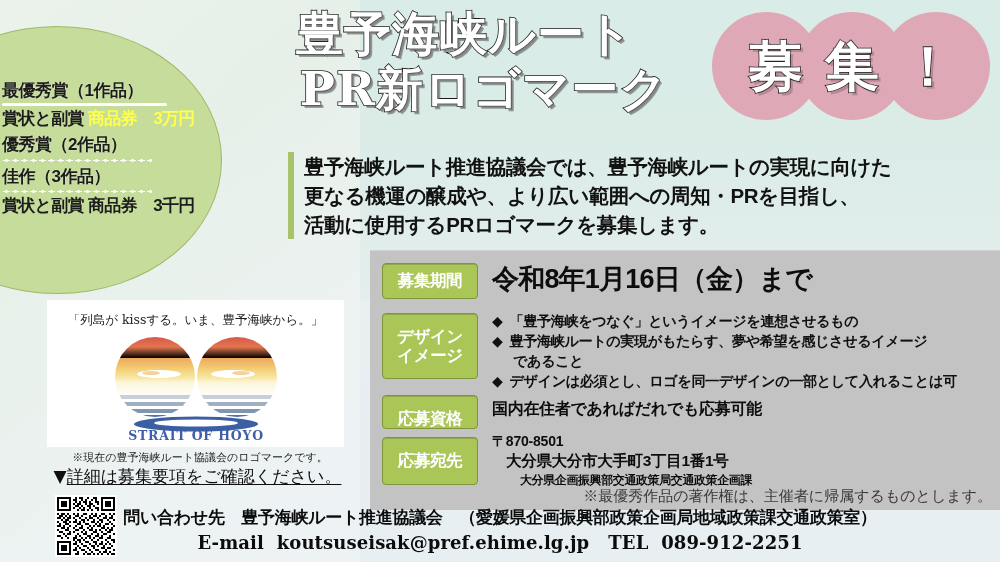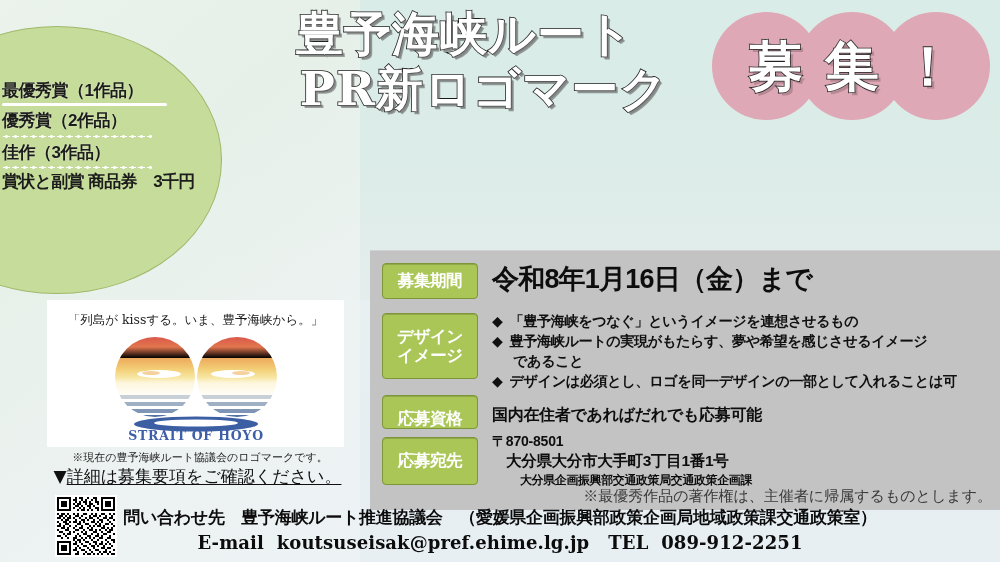--- a/index.html
+++ b/index.html
@@ -165,21 +165,21 @@
     font-size:14.2px; font-weight:bold; color:#101010;
     line-height:1.42; letter-spacing:-.45px;
     display:flex; gap:7px; white-space:nowrap;
   }
   .bullet .dia { flex:0 0 auto; }
   .bullet .btxt { white-space:normal; }
   .bullet.cont { padding-left:21px; }
 
   
   .r-qual         { left:12px;  top:144px; width:96px;  height:34px;justify-content:flex-end; }
-  .v-qual         { position:absolute; left:122px; top:154px; }
+  .v-qual         { position:absolute; left:122px; top:148px; }
   .v-qual .t      { font-size:16px; font-weight:bold; color:#0d0d0d; letter-spacing:-.3px; white-space:nowrap; }
 
   
   .r-addr         { left:12px;  top:186px; width:96px;  height:48px; }
   .v-addr         { position:absolute; left:122px; top:182px; }
   .v-addr .l1     { font-size:14px; font-weight:bold; color:#0d0d0d; letter-spacing:-.2px; white-space:nowrap;}
   .v-addr .l2     { font-size:15.5px; font-weight:bold; color:#0d0d0d; margin-left:14px; letter-spacing:-.3px; white-space:nowrap;}
   .v-addr .l3     { font-size:12px; font-weight:bold; color:#0d0d0d; margin-left:28px; letter-spacing:-.4px; white-space:nowrap;}
 
   .copyright {
@@ -245,20 +245,24 @@
   <div class="bg-bottom"></div>
   <div class="bg-left"></div>
 
   <div class="oval"></div>
 
   <div class="prizes">
 
     <div class="prize-row">
       <div class="prize-title">最優秀賞（1作品）</div>
       <div class="rule-solid"></div>
+      <div class="prize-amount">
+        <span>賞状と副賞</span>
+        <span class="hl">商品券　3万円</span>
+      </div>
     </div>
 
     <div class="prize-row">
       <div class="prize-title">優秀賞（2作品）</div>
       <div class="rule-dot"></div>
     </div>
 
     <div class="prize-row">
       <div class="prize-title">佳作（3作品）</div>
       <div class="rule-dot"></div>
@@ -279,20 +283,25 @@
     <div class="circ c1"></div>
     <div class="circ c2"></div>
     <div class="circ c3"></div>
     <div class="txt">
       <span>募</span>
       <span>集</span>
       <span>！</span>
     </div>
   </div>
 
+  <div class="intro">
+    <p>豊予海峡ルート推進協議会では、豊予海峡ルートの実現に向けた</p>
+    <p>更なる機運の醸成や、より広い範囲への周知・PRを目指し、</p>
+    <p>活動に使用するPRロゴマークを募集します。</p>
+  </div>
 
   <div class="panel">
 
     <div class="badge panel-row r-period">
       <span>募集期間</span>
     </div>
     <div class="v-period">
       <div class="date">令和8年1月16日（金）まで</div>
     </div>
 

